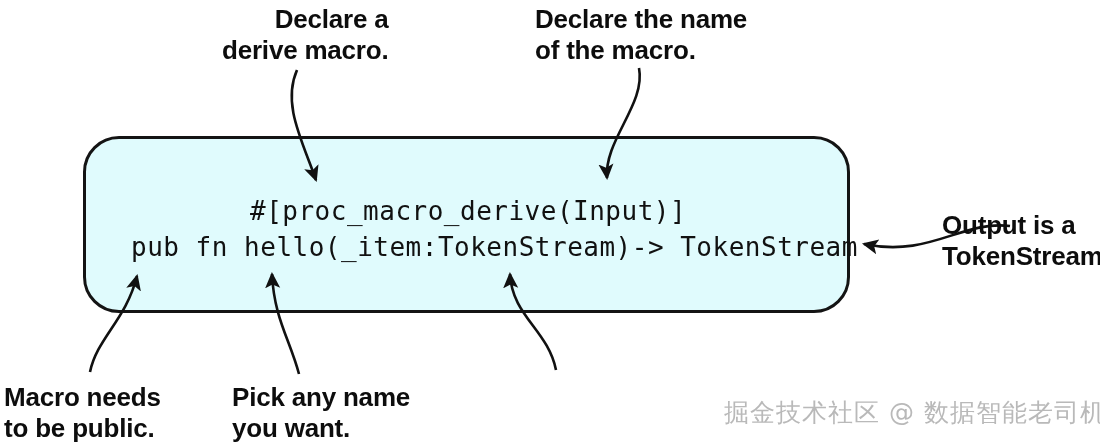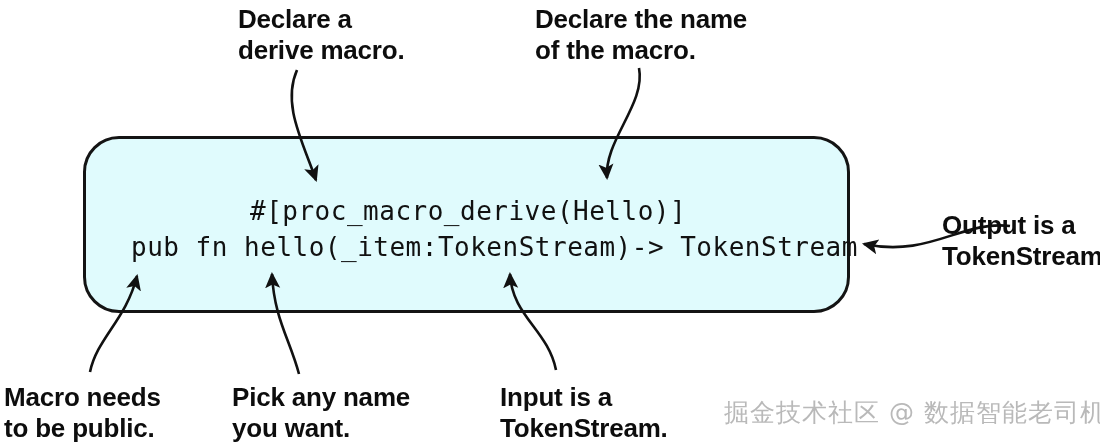--- a/index.html
+++ b/index.html
@@ -51,21 +51,21 @@
   .callout {
     position: absolute;
     white-space: pre-line;
     font-family: "Liberation Sans", sans-serif;
     font-weight: bold;
     font-size: 26px;
     line-height: 31px;
     color: #0d0d0d;
     letter-spacing: -0.2px;
   }
-  .callout-declare-derive  { left: 238px; top: 4px;   }
+  .callout-declare-derive  { left: 222px; top: 4px; text-align: right;   }
   .callout-declare-name    { left: 535px; top: 4px;   }
   .callout-output          { left: 942px; top: 210px; }
   .callout-macro-public    { left: 4px;   top: 382px; }
   .callout-pick-name       { left: 232px; top: 382px; }
   .callout-input           { left: 500px; top: 382px; }
 
   .watermark {
     position: absolute;
     left: 718px;
     top: 398px;
@@ -77,21 +77,21 @@
     letter-spacing: 1px;
     margin-left: 6px;
   }
 </style>
 </head>
 <body>
 
 <div id="figure">
 
   <div class="code-box">
-    <div class="code-line code-line-1">#[proc_macro_derive(Hello)]</div>
+    <div class="code-line code-line-1">#[proc_macro_derive(Input)]</div>
     <div class="code-line code-line-2">pub fn hello(_item:TokenStream)-&gt; TokenStream</div>
   </div>
 
   <svg id="annotation-layer" viewBox="0 0 1100 448">
     <defs>
       <marker id="arrowhead" markerWidth="7" markerHeight="7" refX="5.4" refY="3.1" orient="auto" markerUnits="strokeWidth">
         <path d="M0,0.2 L6.2,3.1 L0,6.0 L1.4,3.1 Z" fill="#111111"></path>
       </marker>
     </defs>
 
@@ -116,18 +116,16 @@
 
   <div class="callout callout-output">Output is a
 TokenStream.</div>
 
   <div class="callout callout-macro-public">Macro needs
 to be public.</div>
 
   <div class="callout callout-pick-name">Pick any name
 you want.</div>
 
-  <div class="callout callout-input">Input is a
-TokenStream.</div>
 
   <div class="watermark">掘金技术社区 @ 数据智能老司机</div>
 
 </div>
 
 </body></html>

